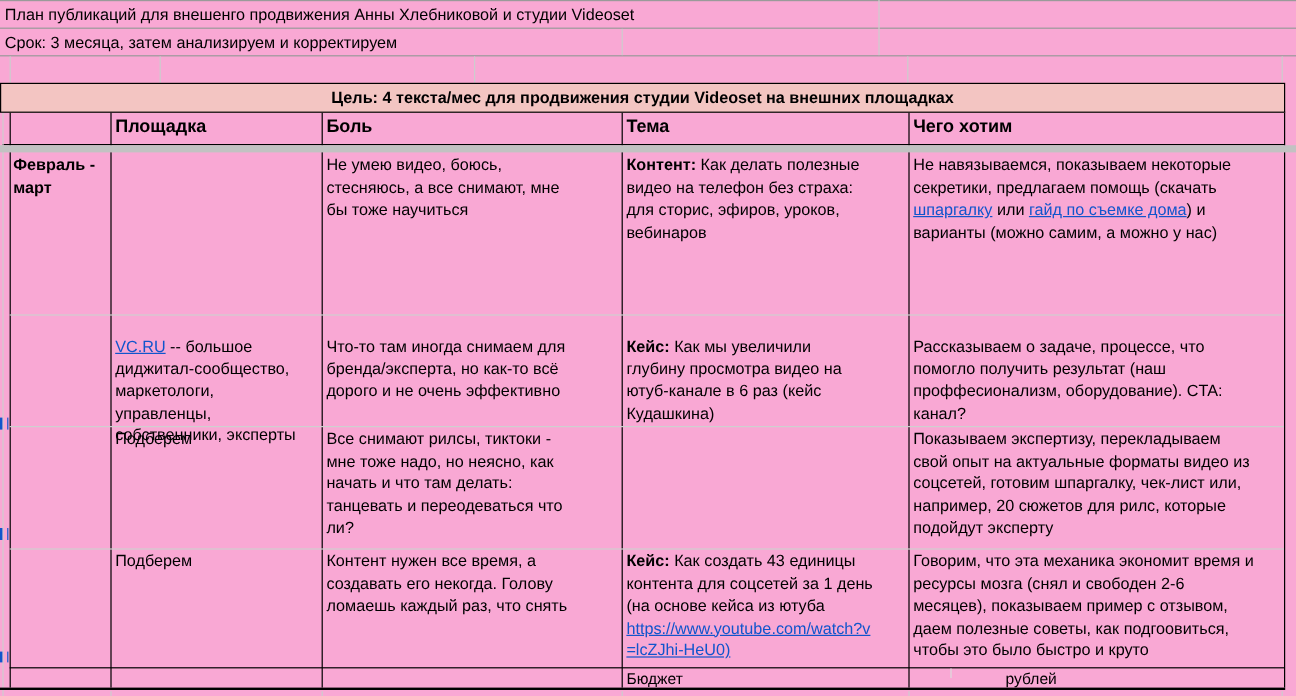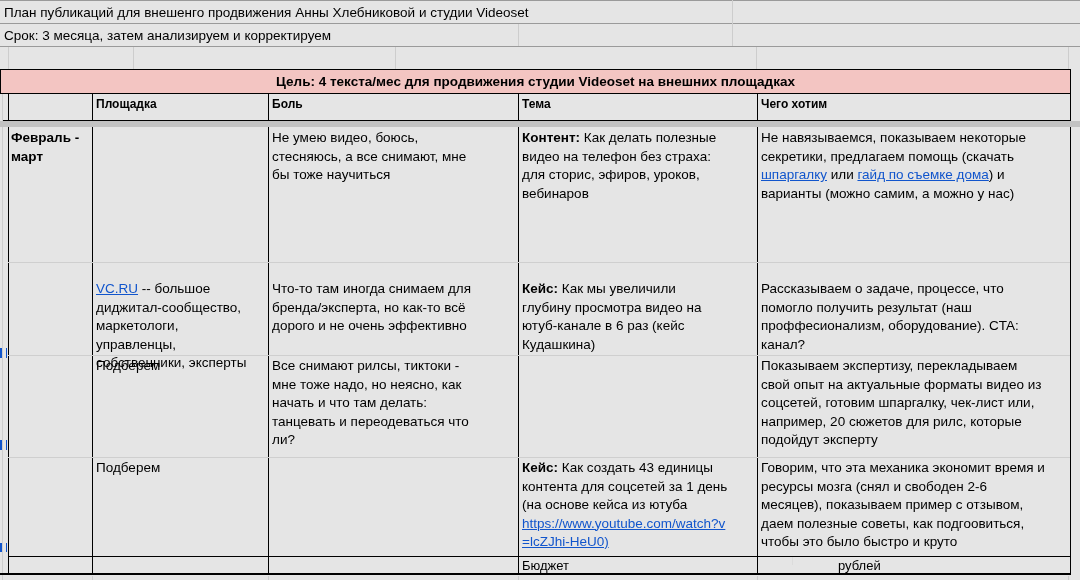--- a/index.html
+++ b/index.html
@@ -1,26 +1,26 @@
 <!DOCTYPE html>
 <html><head>
 <meta charset="utf-8">
 <style>
   html,body{margin:0;padding:0;background:#fff;}
-  .sheet{position:relative;width:1080px;height:580px;overflow:hidden;background:#e5e5e5;
+  .sheet{position:relative;width:1080px;height:580px;overflow:hidden;background:#f9a8d4;
          font-family:"Liberation Sans",sans-serif;color:#000;}
   .ln{position:absolute;}
   .cellTxt{position:absolute;font-size:13px;line-height:18.5px;white-space:pre;z-index:3;}
   .b{font-weight:bold;}
   .lnk{color:#1155cc;text-decoration:underline;cursor:pointer;}
   .title{position:absolute;left:4px;font-size:13.5px;line-height:18px;white-space:pre;z-index:3;}
   .banner{position:absolute;left:0;top:69px;width:1071px;height:25px;box-sizing:border-box;
           border:1px solid #000;background:#f3c5c2;text-align:center;font-weight:bold;
           font-size:13.5px;line-height:23px;z-index:4;}
-  .hdr{position:absolute;top:97px;font-size:12px;font-weight:bold;z-index:3;white-space:pre;}
+  .hdr{position:absolute;top:97px;font-size:15px;font-weight:bold;z-index:3;white-space:pre;}
   .freeze{position:absolute;left:0;top:121px;width:1080px;height:6px;background:#c2c2c2;z-index:4;}
   .trow{position:absolute;left:0;width:1080px;}
   .cell{position:absolute;top:2px;font-size:13.5px;line-height:18.5px;white-space:pre;z-index:3;}
   .c-period{left:11px;width:80px;font-weight:bold;}
   .c-platform{left:96px;width:170px;}
   .c-pain{left:272px;width:244px;}
   .c-theme{left:522px;width:234px;}
   .c-want{left:761px;width:308px;}
   .frag{position:absolute;left:0;width:4px;border-left:2px solid #1155cc;border-right:1px solid #1155cc;z-index:3;}
   
@@ -117,20 +117,23 @@
 танцевать и переодеваться что
 ли?</span></div>
       <div class="cell c-want"><span>Показываем экспертизу, перекладываем
 свой опыт на актуальные форматы видео из
 соцсетей, готовим шпаргалку, чек-лист или,
 например, 20 сюжетов для рилс, которые
 подойдут эксперту</span></div>
     </div>
   <div class="trow" style="top:457px;height:99px">
       <div class="cell c-platform"><span>Подберем</span></div>
+      <div class="cell c-pain"><span>Контент нужен все время, а
+создавать его некогда. Голову
+ломаешь каждый раз, что снять</span></div>
       <div class="cell c-theme"><span class="b">Кейс:</span><span> Как создать 43 единицы
 контента для соцсетей за 1 день
 (на основе кейса из ютуба
 </span><a class="lnk">https://www.youtube.com/watch?v
 =lcZJhi-HeU0)</a></div>
       <div class="cell c-want"><span>Говорим, что эта механика экономит время и
 ресурсы мозга (снял и свободен 2-6
 месяцев), показываем пример с отзывом,
 даем полезные советы, как подгоовиться,
 чтобы это было быстро и круто</span></div>

